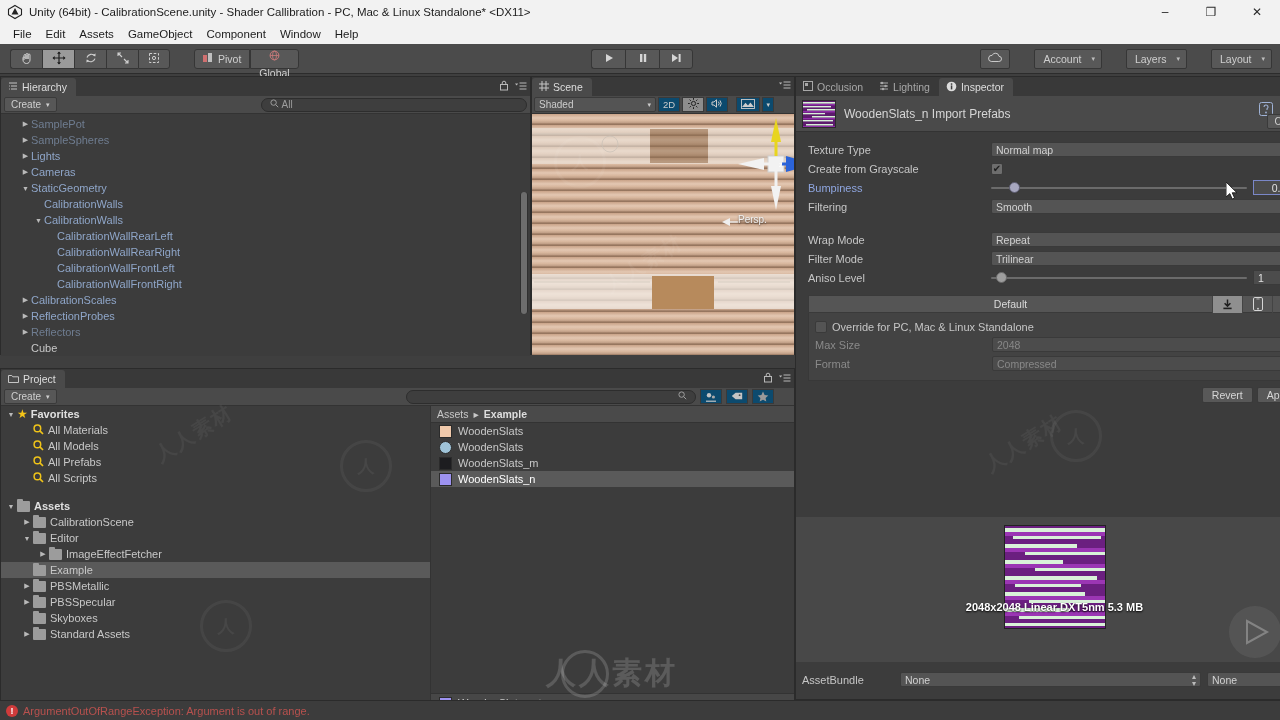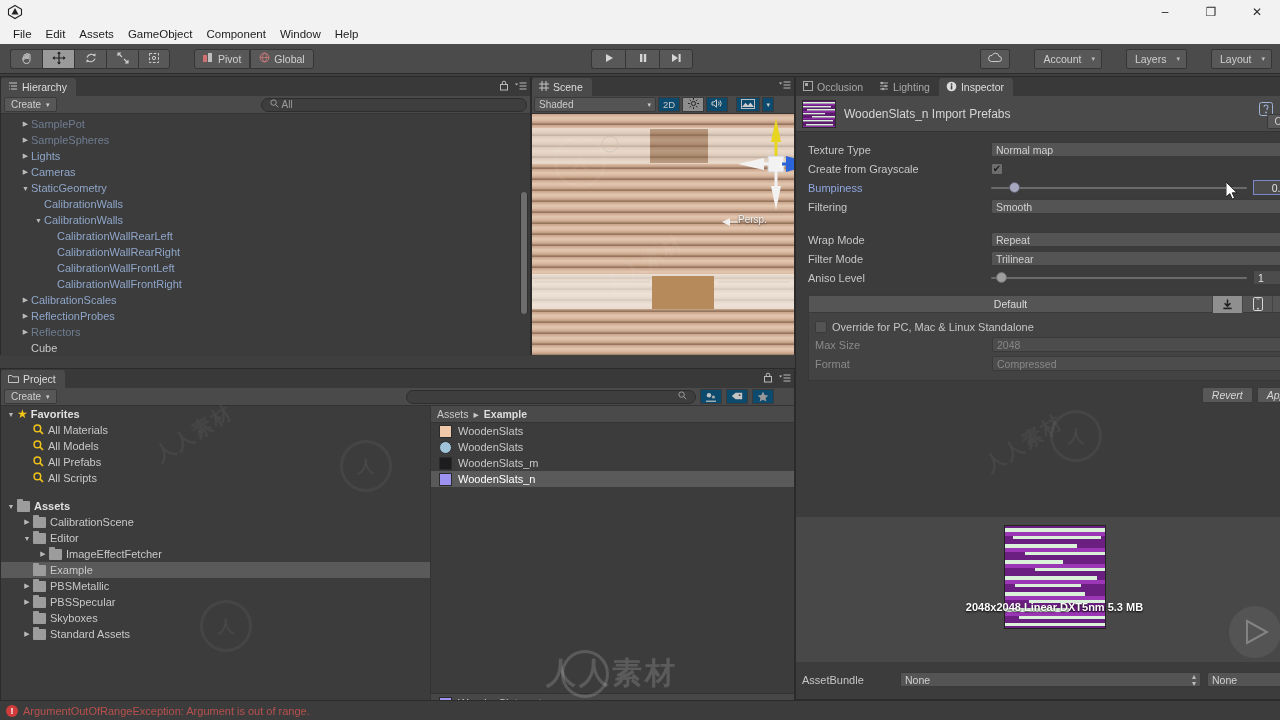--- a/index.html
+++ b/index.html
@@ -152,21 +152,21 @@
   .platbar{ height:18px; background:#555; border:1px solid #3a3a3a; display:flex; align-items:center;
             margin-top:8px; position:relative;}
   .platbar .dflt{ flex:1; text-align:center; font-size:10.5px; color:#dadada; }
   .platicon{ width:30px; height:17px; border-left:1px solid #444; display:flex;
              align-items:center; justify-content:center; color:#d6d6d6;}
   .platicon.on{ background:#8f8f8f; color:#1f1f1f; }
   .ovbox{ background:#434343; border:1px solid #383838; border-top:none; padding:5px 6px 7px 6px; }
   .ovrow{ display:flex; align-items:center; gap:5px; height:17px; }
   .btnrow{ display:flex; justify-content:flex-end; gap:4px; margin-top:6px; }
   .gbtn{ height:16px; background:#585858; border:1px solid #3a3a3a; border-radius:2px;
-         display:flex; align-items:center; padding:0 9px; font-size:10.5px; color:#d6d6d6;font-style:italic;}
+         display:flex; align-items:center; padding:0 9px; font-size:10.5px; color:#d6d6d6;}
 
   .previewbar{ position:absolute; left:0; bottom:86px; width:100%; height:17px;
                background:#4a4a4a; border-top:1px solid #333; border-bottom:1px solid #333;
                display:flex; align-items:center; padding:0 5px; gap:5px;}
   .pvtitle{ font-size:11px; font-weight:bold; color:#e4e4e4; white-space:nowrap;}
   .pvline{ flex:1; height:1px; background:#6a6a6a; }
   .pvchip{ width:14px; height:13px; flex:0 0 auto; }
   .pvslider{ width:78px; height:12px; position:relative; }
   .previewarea{ position:absolute; left:0; bottom:37px; width:100%; height:145px;
                 background:#484848; overflow:hidden; }
@@ -212,20 +212,21 @@
 
 <div id="app">
 
   <div class="titlebar">
     <span class="unity-logo">
       <svg width="16" height="16" viewBox="0 0 16 16">
         <polygon points="8,1.5 14.5,5.2 14.5,10.8 8,14.5 1.5,10.8 1.5,5.2" fill="none" stroke="#222" stroke-width="1.1"></polygon>
         <polygon points="8,4 11.5,10.5 4.5,10.5" fill="#222"></polygon>
       </svg>
     </span>
+    <span class="ttl">Unity (64bit) - CalibrationScene.unity - Shader Callibration - PC, Mac &amp; Linux Standalone* &lt;DX11&gt;</span>
     <span class="winbtns">
       <span class="winbtn">–</span>
       <span class="winbtn">❐</span>
       <span class="winbtn close">✕</span>
     </span>
   </div>
 
   <div class="menubar">
     <span class="mi">File</span>
     <span class="mi">Edit</span>
@@ -281,21 +282,21 @@
     <div class="tbgroup" style="margin-left:24px;">
       <div class="pivbtn" style="border-radius:3px 0 0 3px;">
         <span>
           <svg width="11" height="10" viewBox="0 0 11 10">
               <rect x="0" y="2" width="4" height="7" fill="#d07070"></rect>
               <rect x="5" y="0" width="4" height="9" fill="#bfbfbf"></rect>
             </svg>
         </span>
         <span>Pivot</span>
       </div>
-      <div class="pivbtn" style="border-radius:0 3px 3px 0;">
+      <div class="pivbtn" style="border-radius:0 3px 3px 0;flex-direction:column;">
         <span>
           <svg width="11" height="11" viewBox="0 0 11 11">
               <circle cx="5.5" cy="5.5" r="4.4" fill="none" stroke="#cc7b7b" stroke-width="1"></circle>
               <ellipse cx="5.5" cy="5.5" rx="2" ry="4.4" fill="none" stroke="#cc7b7b" stroke-width=".8"></ellipse>
               <path d="M1.1 5.5h8.8" stroke="#cc7b7b" stroke-width=".8"></path>
             </svg>
         </span>
         <span>Global</span>
       </div>
     </div>

